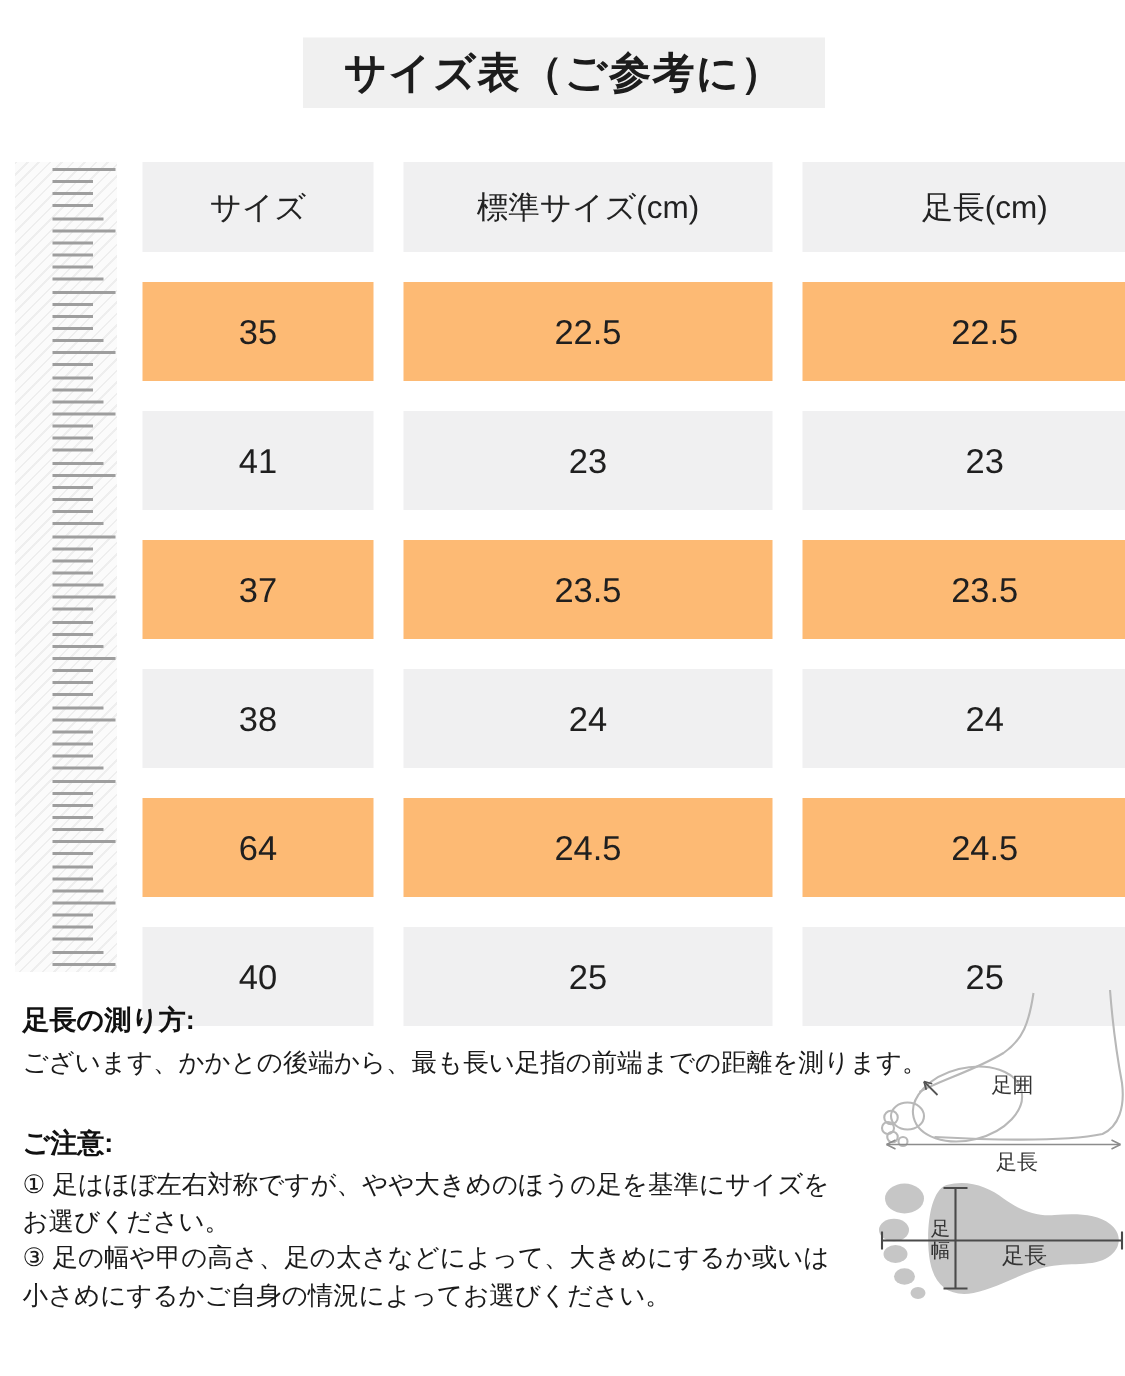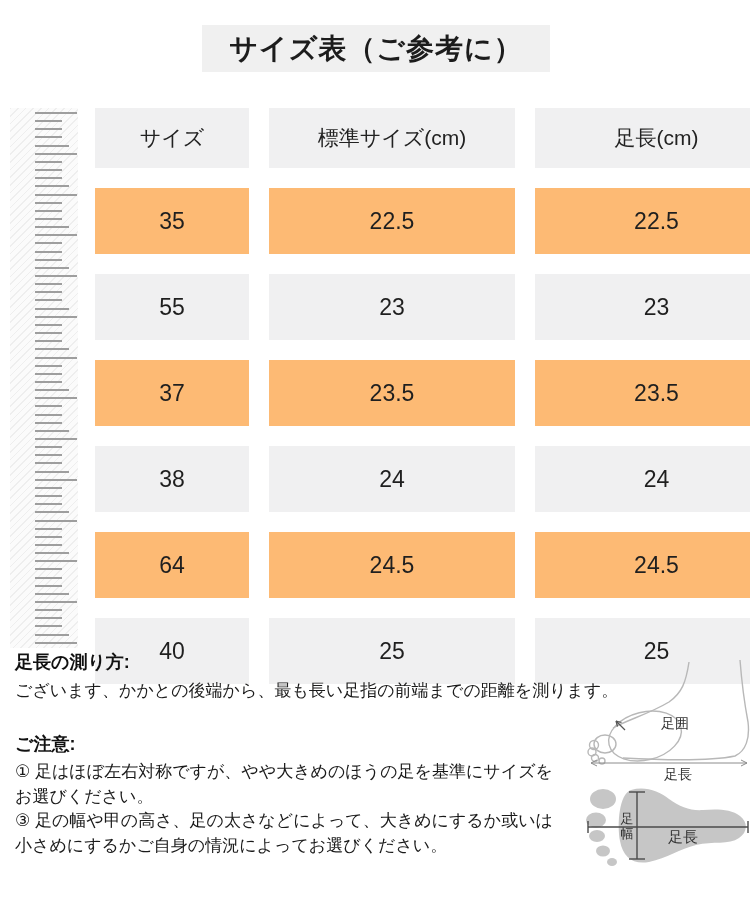--- a/index.html
+++ b/index.html
@@ -28,21 +28,21 @@
   .size-table .th{
     background:#f0f0f1;display:flex;align-items:center;justify-content:center;
     font-size:21px;color:#222;
   }
   .size-table .td{
     background:#fdba74;display:flex;align-items:center;justify-content:center;
     font-size:23px;color:#1f1f1f;
   }
   .size-table .td.shade{background:#f0f0f1;}
   
-  .text-block{position:absolute;left:15px;top:650px;width:585px;}
+  .text-block{position:absolute;left:15px;top:668px;width:585px;}
   .text-block h3{margin:0 0 4px 0;font-size:18px;font-weight:700;color:#111;}
   .text-block p.body{margin:0 0 28px 0;font-size:17px;line-height:26px;color:#1a1a1a;width:655px;}
   .text-block .note{margin:0;font-size:17px;line-height:24.5px;color:#1a1a1a;white-space:pre-line;}
   
   .foot-side{position:absolute;left:583px;top:648px;}
   .footprint{position:absolute;left:583px;top:780px;}
   svg text{font-family:"Liberation Sans","DejaVu Sans",sans-serif;}
 </style>
 </head>
 <body>
@@ -120,21 +120,21 @@
       <div class="tick" style="top: 533.75px; width: 42px;"></div>
     </div>
 
   <div class="size-table">
       <div class="th">サイズ</div>
       <div class="th">標準サイズ(cm)</div>
       <div class="th">足長(cm)</div>
       <div class="td">35</div>
       <div class="td">22.5</div>
       <div class="td">22.5</div>
-      <div class="td shade">55</div>
+      <div class="td shade">41</div>
       <div class="td shade">23</div>
       <div class="td shade">23</div>
       <div class="td">37</div>
       <div class="td">23.5</div>
       <div class="td">23.5</div>
       <div class="td shade">38</div>
       <div class="td shade">24</div>
       <div class="td shade">24</div>
       <div class="td">64</div>
       <div class="td">24.5</div>

